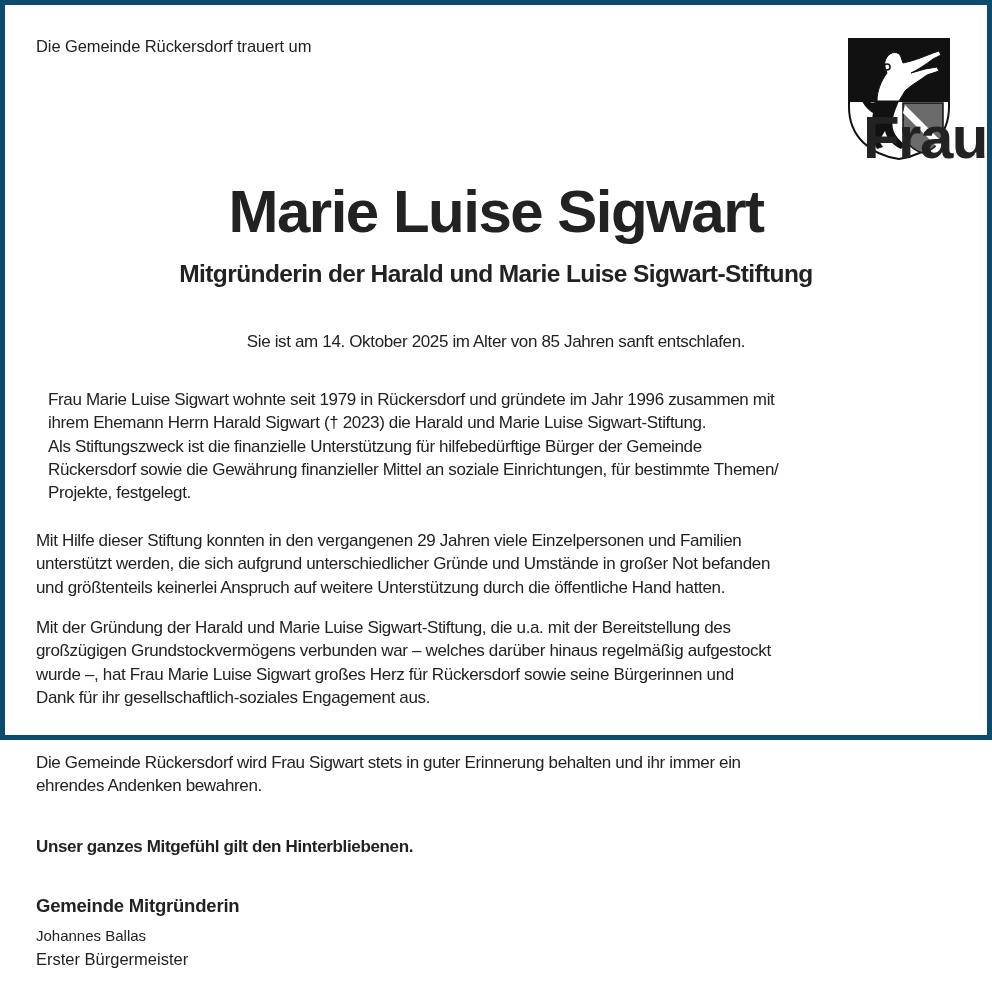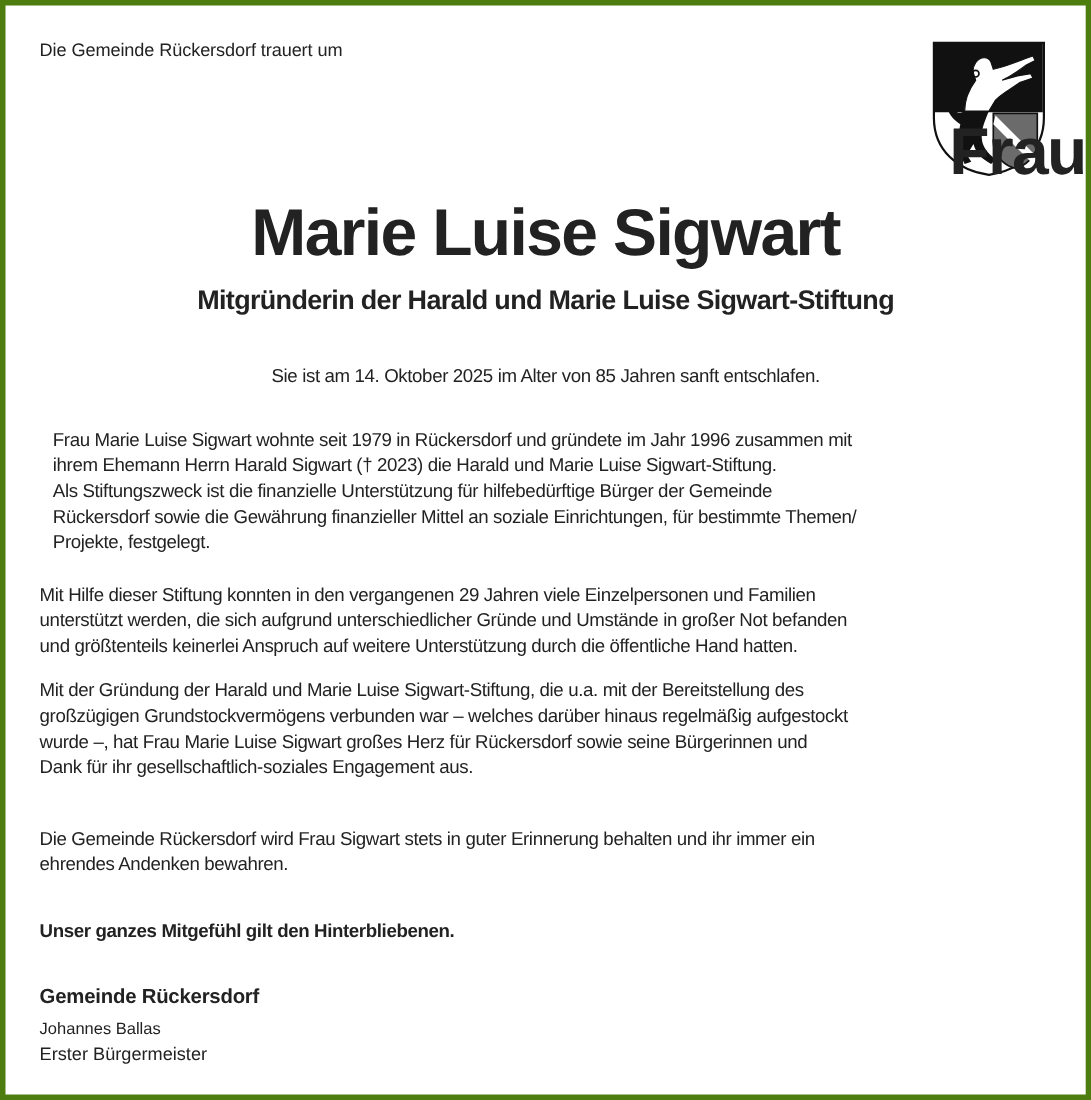--- a/index.html
+++ b/index.html
@@ -1,21 +1,21 @@
 <!DOCTYPE html>
 <html><head>
 <meta charset="utf-8">
 <style>
   html, body { margin: 0; padding: 0; background: #ffffff; }
   body { width: 992px; height: 1000px; overflow: hidden; }
   .frame {
     position: absolute; left: 0; top: 0;
-    width: 992px; height: 1000px;
+    width: 992px; height: 740px;
     box-sizing: border-box;
-    border: 5px solid #4d7c0f;
+    border: 5px solid #0c4a6e;
     background: #ffffff;
     color: #222222;
     font-family: "Liberation Sans", sans-serif;
   }
   .intro {
     position: absolute; left: 31px; top: 32px;
     font-size: 16.5px; letter-spacing: -0.1px;
   }
   .crest {
     position: absolute; left: 842px; top: 32px; width: 104px; height: 124px;
@@ -107,17 +107,17 @@
 
   <div class="body p4">
     <span class="line">Die Gemeinde Rückersdorf wird Frau Sigwart stets in guter Erinnerung behalten und ihr immer ein</span>
     <span class="line">ehrendes Andenken bewahren.</span>
   </div>
 
   <div class="body p5">
     <span class="line">Unser ganzes Mitgefühl gilt den Hinterbliebenen.</span>
   </div>
 
-  <div class="sig-org">Gemeinde Rückersdorf</div>
+  <div class="sig-org">Gemeinde Mitgründerin</div>
   <div class="sig-name">Johannes Ballas</div>
   <div class="sig-role">Erster Bürgermeister</div>
 
 </div>
 
 </body></html>

